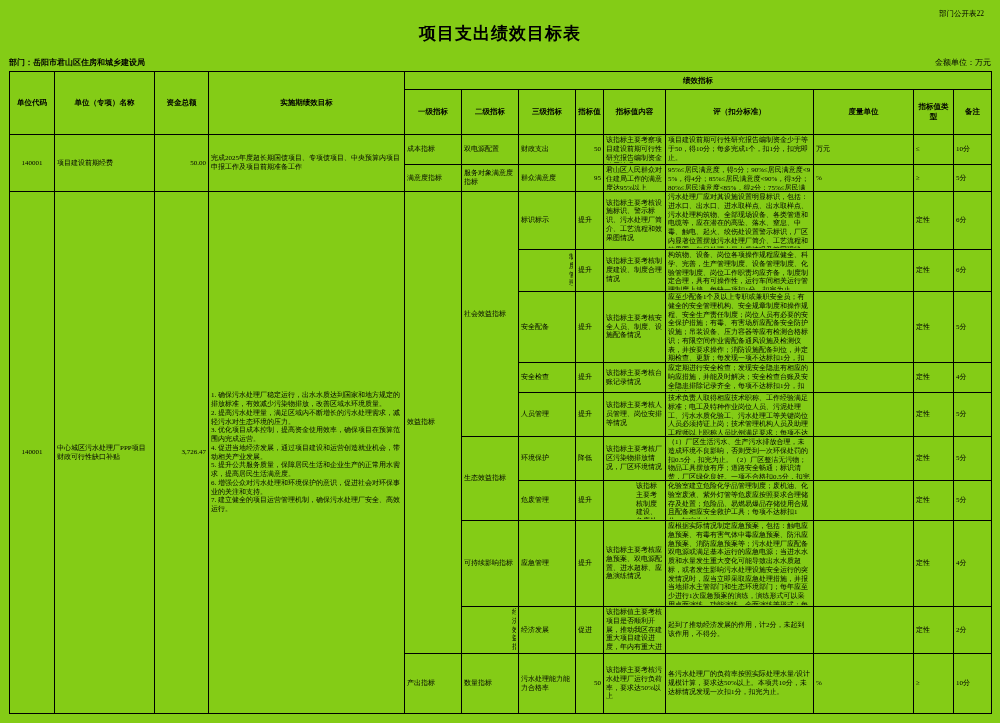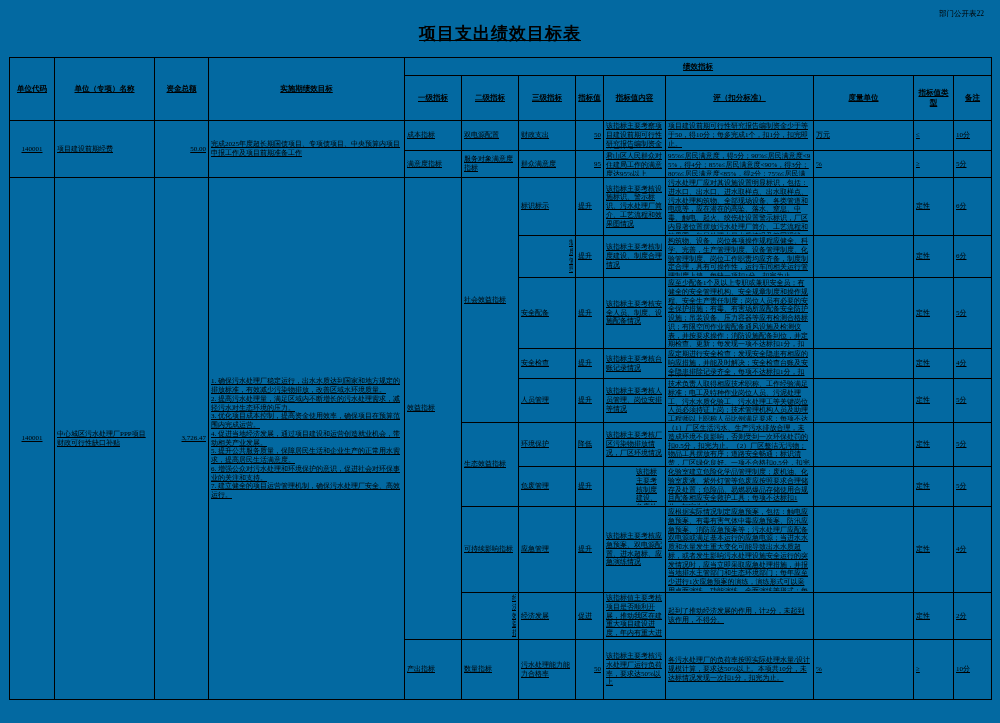--- a/index.html
+++ b/index.html
@@ -1,18 +1,18 @@
 <!DOCTYPE html>
 <html><head>
 <meta charset="utf-8">
 <style>
   html,body{margin:0;padding:0;background:#fff;color:#000;
     font-family:"Liberation Serif","DejaVu Serif",serif;}
   .page{width:1000px;height:723px;box-sizing:border-box;position:relative;
-    padding:6px 9px;overflow:hidden;background:#0369a1;text-decoration:underline;}
+    padding:6px 9px;overflow:hidden;background:#84cc16;}
   .sheet-label{position:absolute;top:9px;right:16px;font-size:7.5px;}
   .title{text-align:center;font-size:17px;font-weight:bold;margin:16px 0 12px 0;letter-spacing:1px;}
   .meta-row{display:flex;justify-content:space-between;align-items:flex-end;
     font-size:8px;margin:0 0 3px 0;}
   .dept{font-weight:bold;}
   table.main{border-collapse:collapse;table-layout:fixed;width:982px;}
   table.main th,table.main td{border:1px solid #000;padding:1px 2px;vertical-align:middle;
     font-size:7px;line-height:1.25;word-break:break-all;overflow:hidden;}
   table.main th{font-weight:bold;text-align:center;font-size:7.5px;line-height:1.3;}
   .cw{overflow:hidden;}
@@ -20,20 +20,24 @@
   .a-c{text-align:center;}
   .a-r{text-align:right;}
   .a-l{text-align:left;}
 </style>
 </head>
 <body>
 
 <div class="page">
   <div class="sheet-label">部门公开表22</div>
   <div class="title">项目支出绩效目标表</div>
+  <div class="meta-row">
+    <span class="dept">部门：岳阳市君山区住房和城乡建设局</span>
+    <span>金额单位：万元</span>
+  </div>
 
   <table class="main">
     <colgroup>
       <col style="width:45px">
         <col style="width:100px">
         <col style="width:54px">
       <col style="width:196px">
         <col style="width:57px">
         <col style="width:57px">
       <col style="width:57px">

